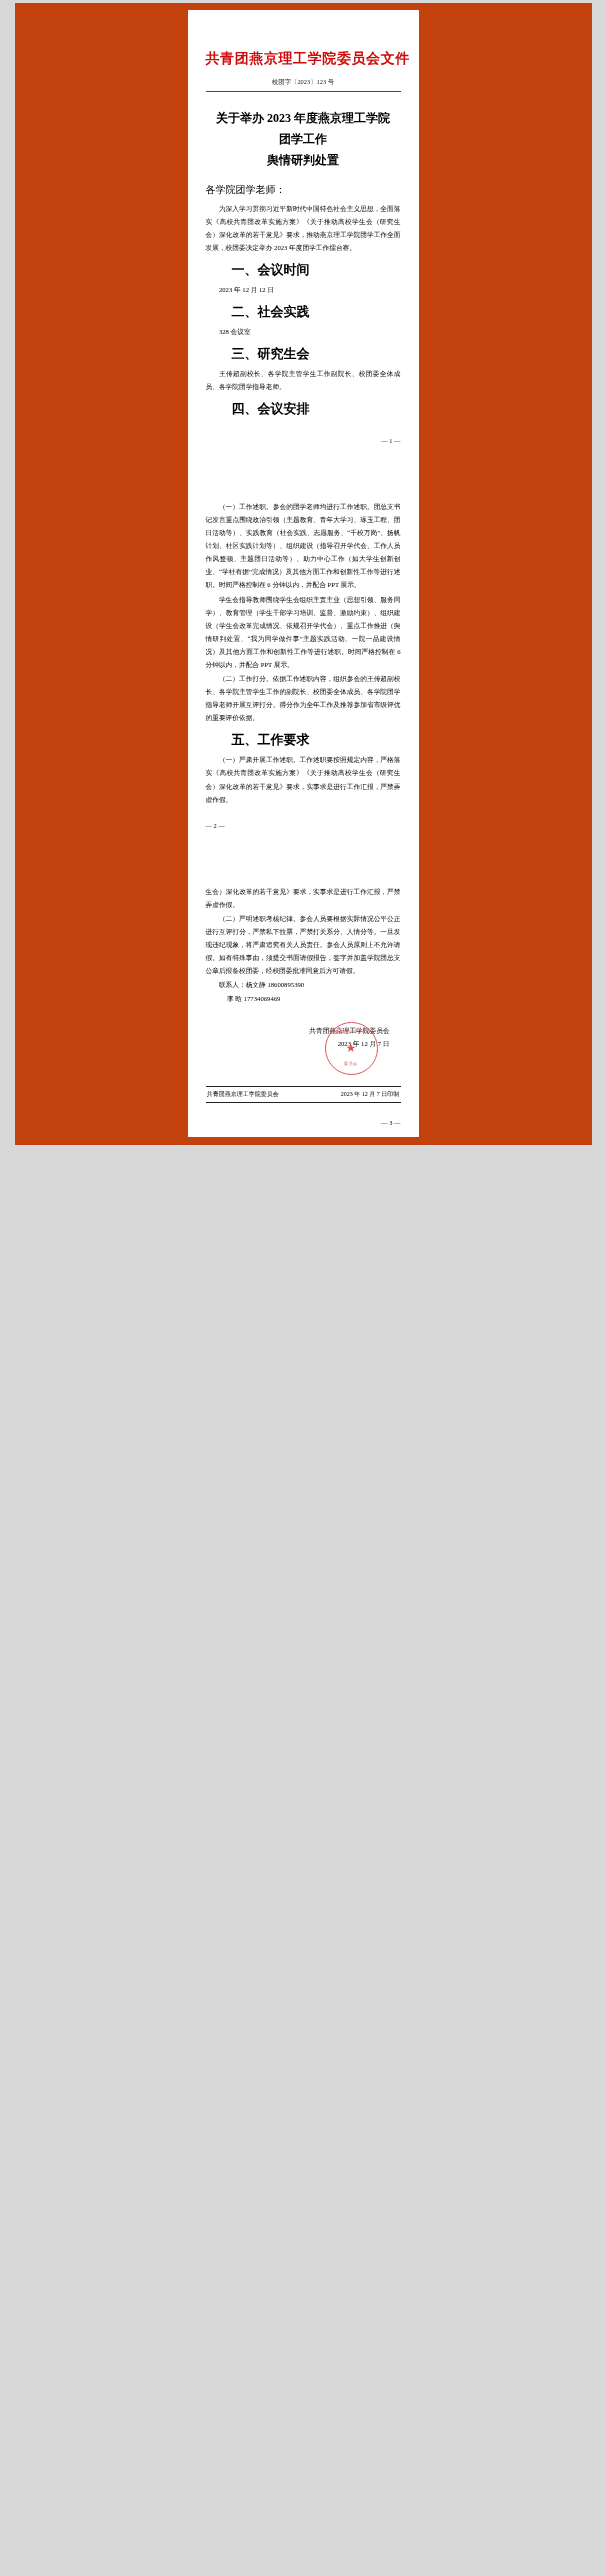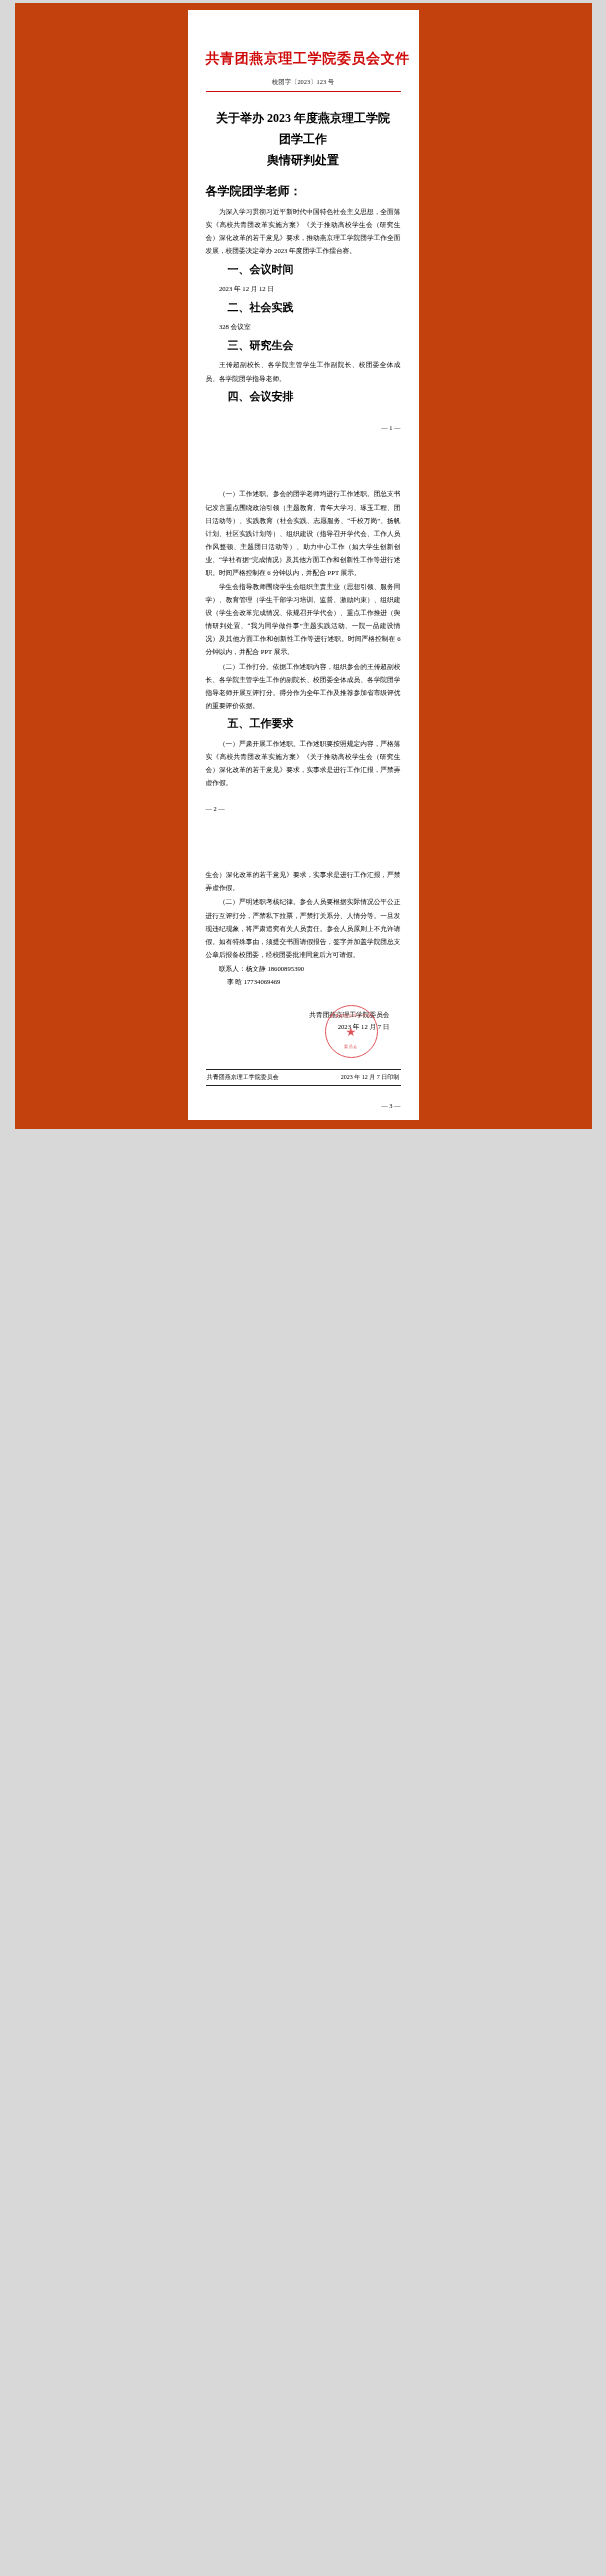--- a/index.html
+++ b/index.html
@@ -54,42 +54,41 @@
     text-align: center;
     font-weight: bold;
     font-size: 12px;
     line-height: 1.75;
     color: #000;
     margin: 0 6px 12px 6px;
   }
 
   
   .salutation {
-    font-weight: bold;
-    font-size: 12px;
+    font-weight: normal;
+    font-size: 10px;
     margin: 0 0 4.9px 0;
   }
   p.para {
     font-size: 6.7px;
     line-height: 1.95;
     text-align: justify;
     margin: 0 0 1.2px 0;
     text-indent: 2em;
     color: #000;
   }
   p.noindent {
     text-indent: 0;
   }
   .sec-head {
     font-weight: bold;
-    font-size: 11px;
+    font-size: 13px;
     line-height: 1.95;
     margin: 2.4px 0 1.2px 0;
     text-indent: 2em;
-    font-family: Liberation Mono, monospace;
   }
   .sub-line {
     font-size: 6.7px;
     line-height: 1.95;
     margin: 0 0 1.2px 0;
     text-indent: 2em;
   }
 
   
   .page-marker {

